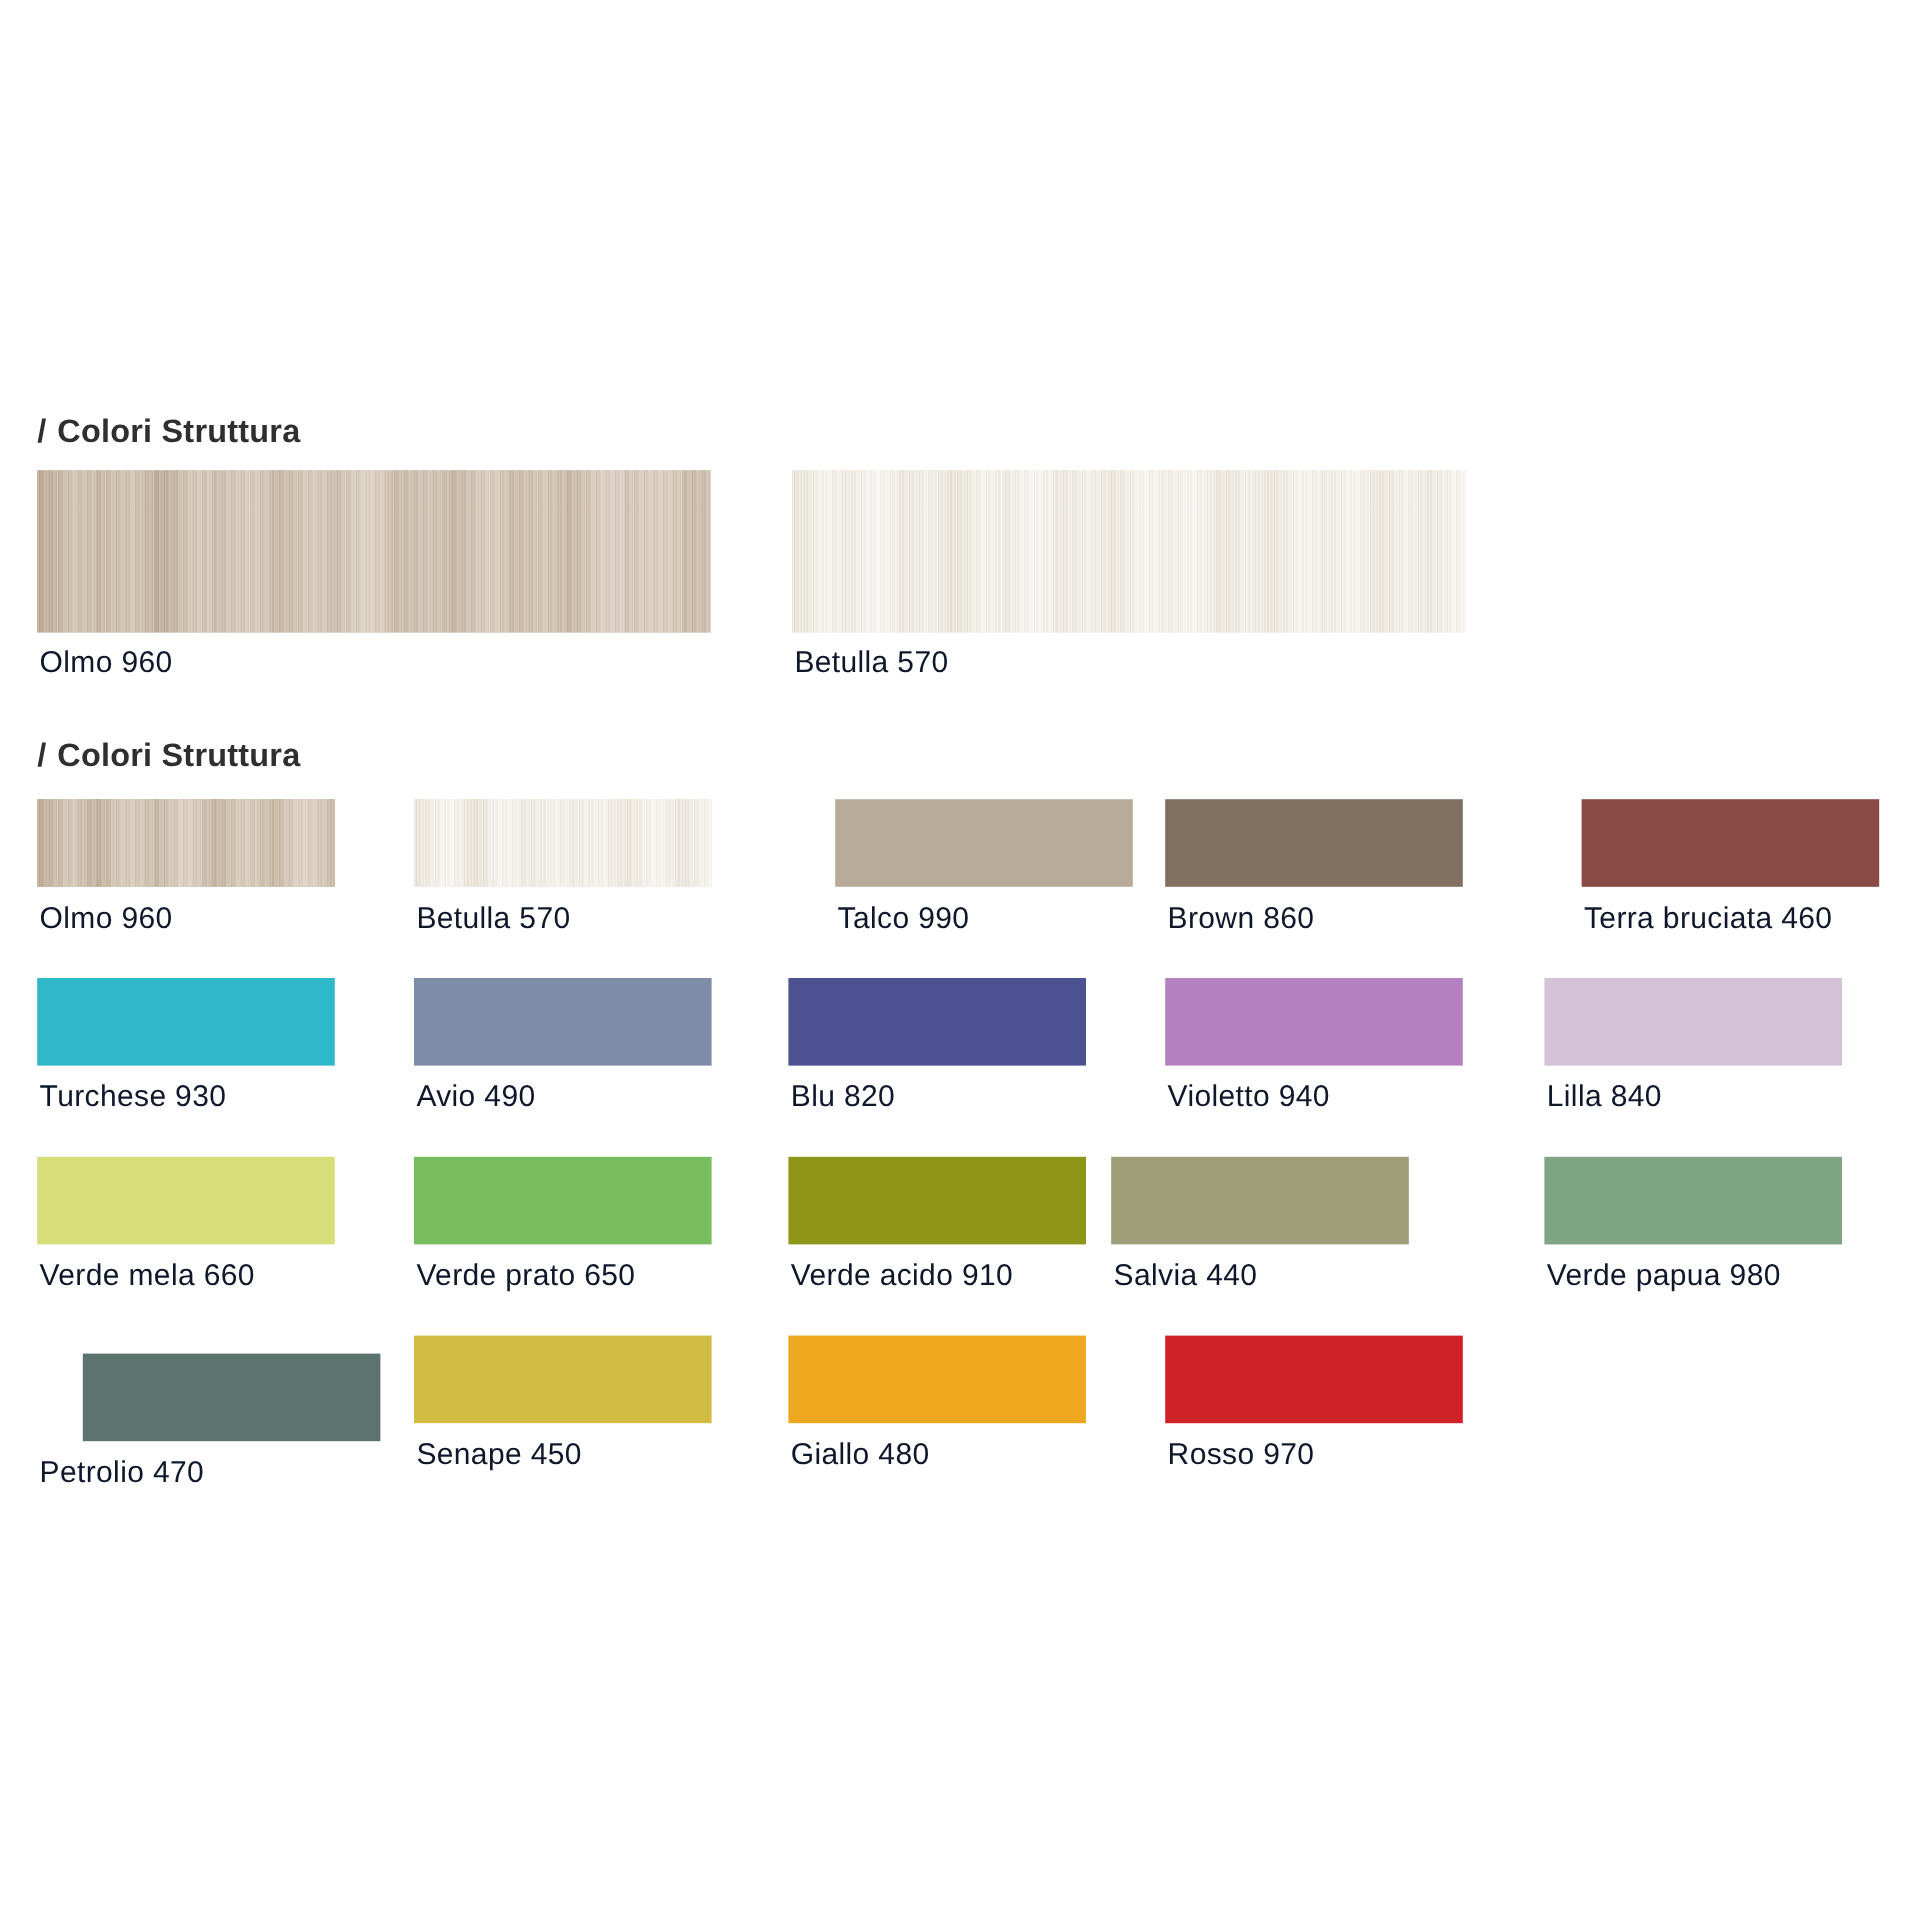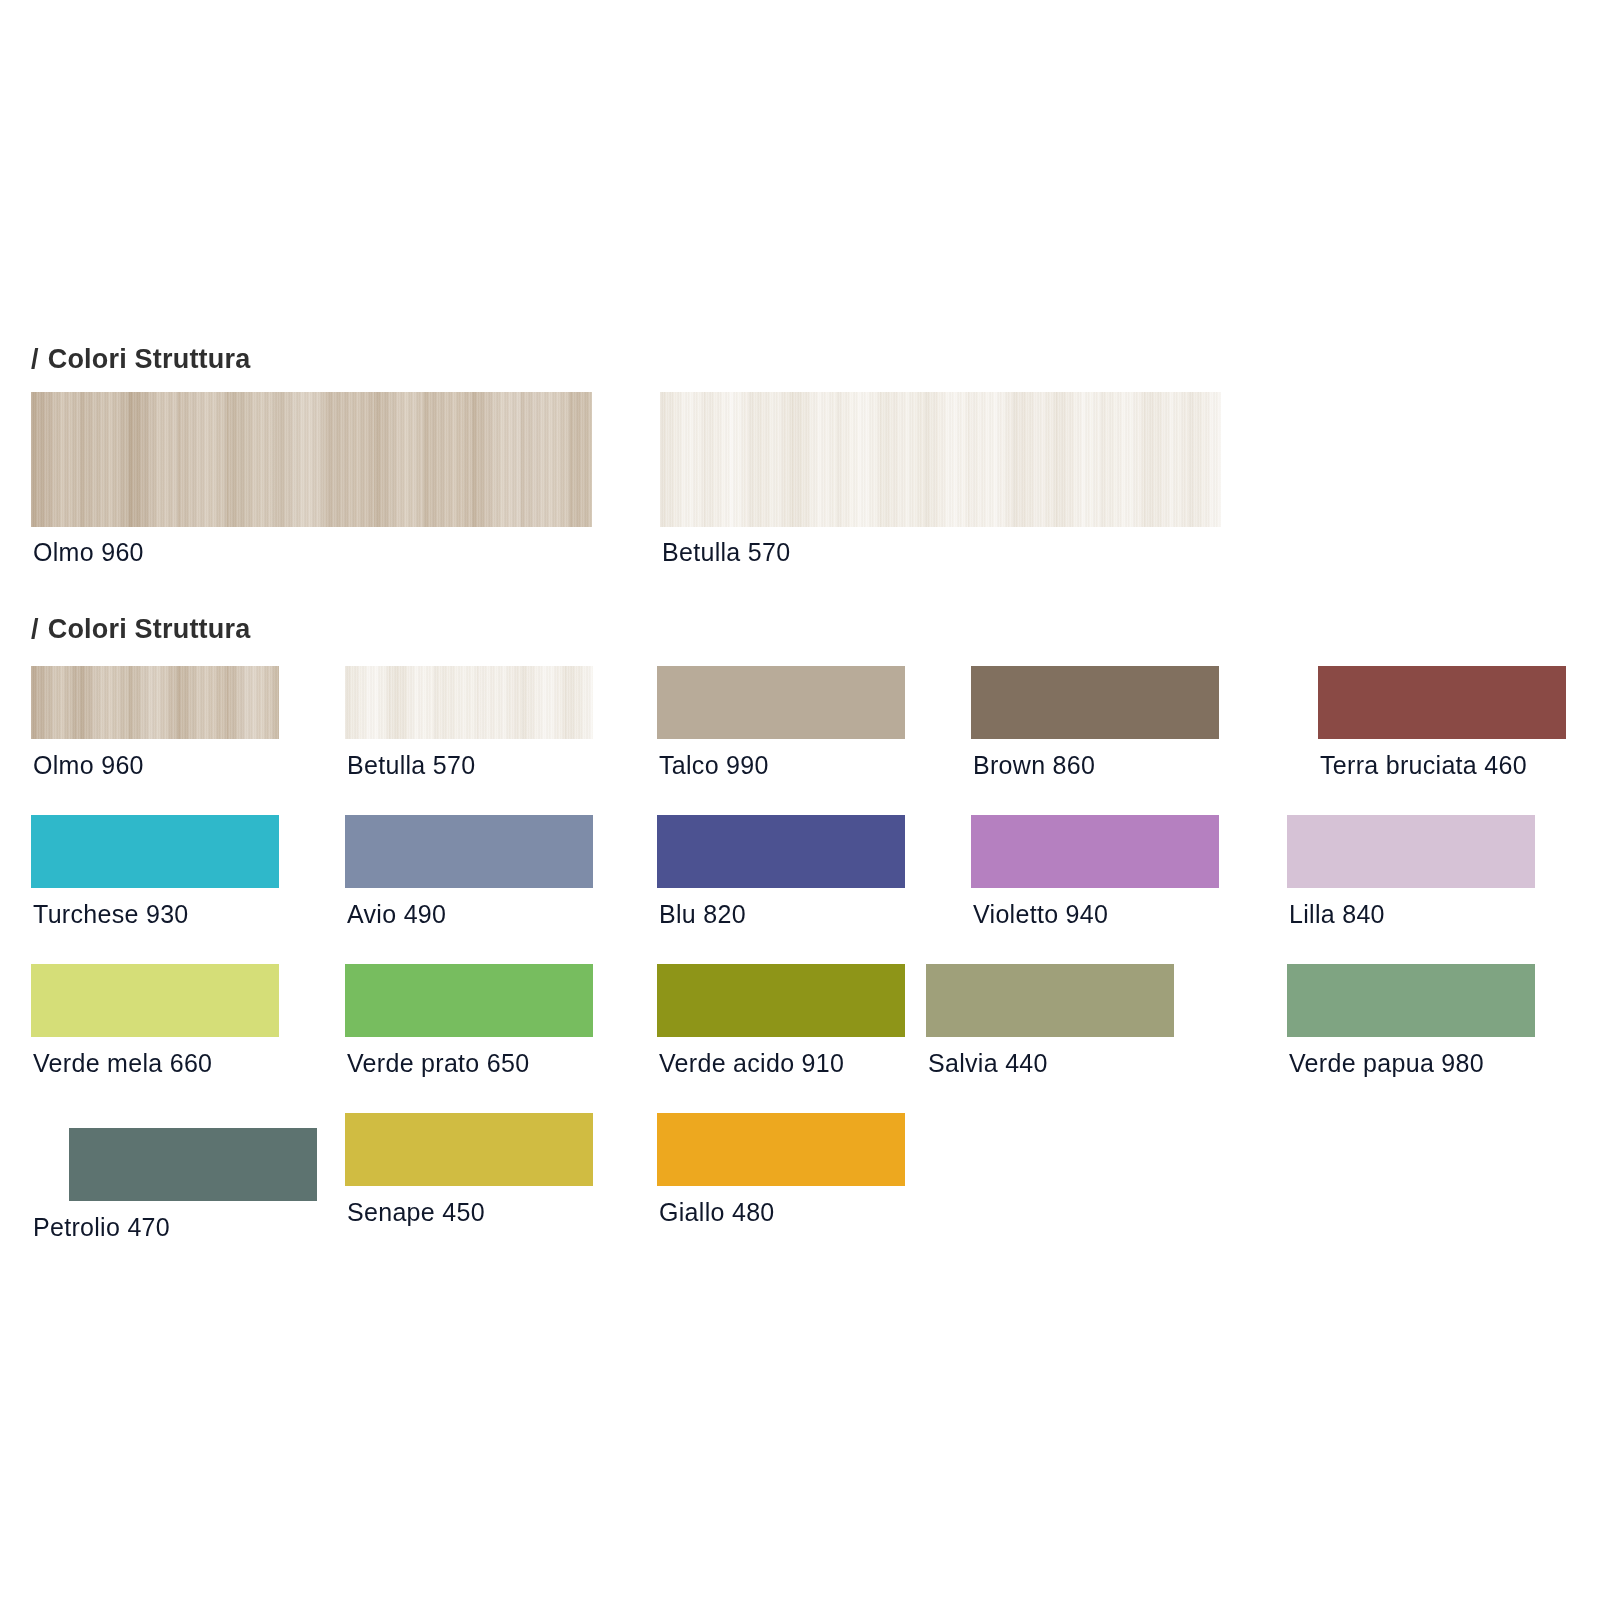--- a/index.html
+++ b/index.html
@@ -123,21 +123,21 @@
 
   <div class="frontali-grid" id="frontali-grid">
       <div class="grid-cell" style="left: 31px; top: 0px;">
         <span class="chip wood-olmo" style="background-color: rgb(201, 186, 167);"></span>
         <span class="swatch-label">Olmo 960</span>
       </div>
       <div class="grid-cell" style="left: 345px; top: 0px;">
         <span class="chip wood-betulla" style="background-color: rgb(239, 234, 225);"></span>
         <span class="swatch-label">Betulla 570</span>
       </div>
-      <div class="grid-cell" style="left: 657px; top: 0px; text-decoration: underline;">
+      <div class="grid-cell" style="left: 696px; top: 0px; text-decoration: underline;">
         <span class="chip" style="background-color: rgb(184, 171, 153);"></span>
         <span class="swatch-label">Talco 990</span>
       </div>
       <div class="grid-cell" style="left: 971px; top: 0px;">
         <span class="chip" style="background-color: rgb(129, 112, 95);"></span>
         <span class="swatch-label">Brown 860</span>
       </div>
       <div class="grid-cell" style="left: 1318px; top: 0px;">
         <span class="chip" style="background-color: rgb(138, 74, 69);"></span>
         <span class="swatch-label">Terra bruciata 460</span>
@@ -187,15 +187,19 @@
         <span class="swatch-label">Petrolio 470</span>
       </div>
       <div class="grid-cell" style="left: 345px; top: 447px;">
         <span class="chip" style="background-color: rgb(208, 188, 66);"></span>
         <span class="swatch-label">Senape 450</span>
       </div>
       <div class="grid-cell" style="left: 657px; top: 447px;">
         <span class="chip" style="background-color: rgb(237, 168, 31);"></span>
         <span class="swatch-label">Giallo 480</span>
       </div>
+      <div class="grid-cell" style="left: 971px; top: 447px;">
+        <span class="chip" style="background-color: rgb(207, 33, 40);"></span>
+        <span class="swatch-label">Rosso 970</span>
+      </div>
     </div>
 
 </div>
 
 </body></html>

